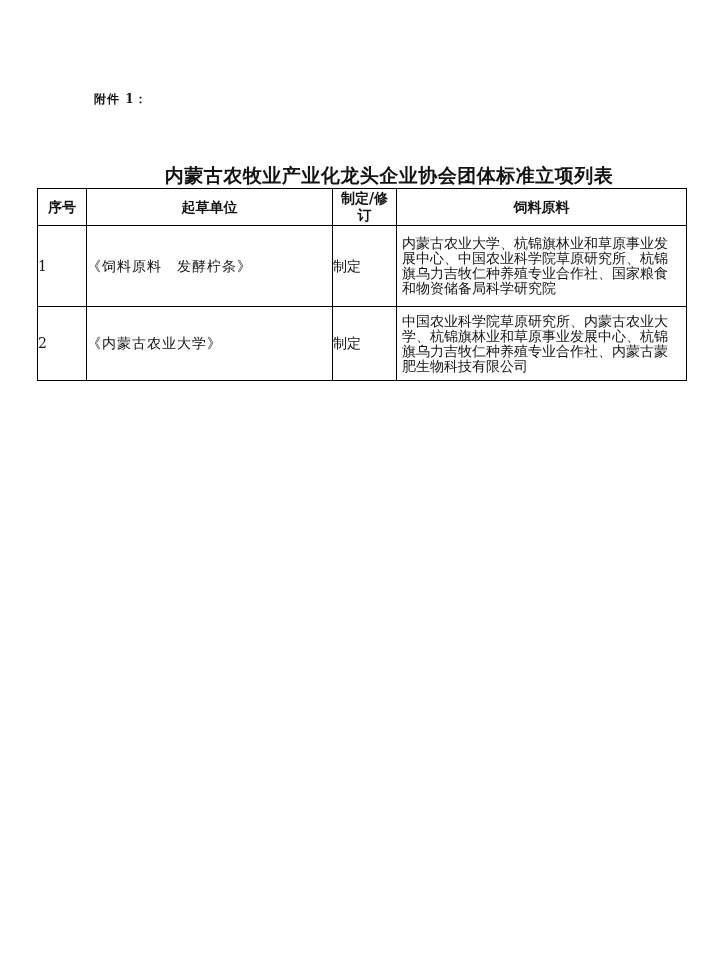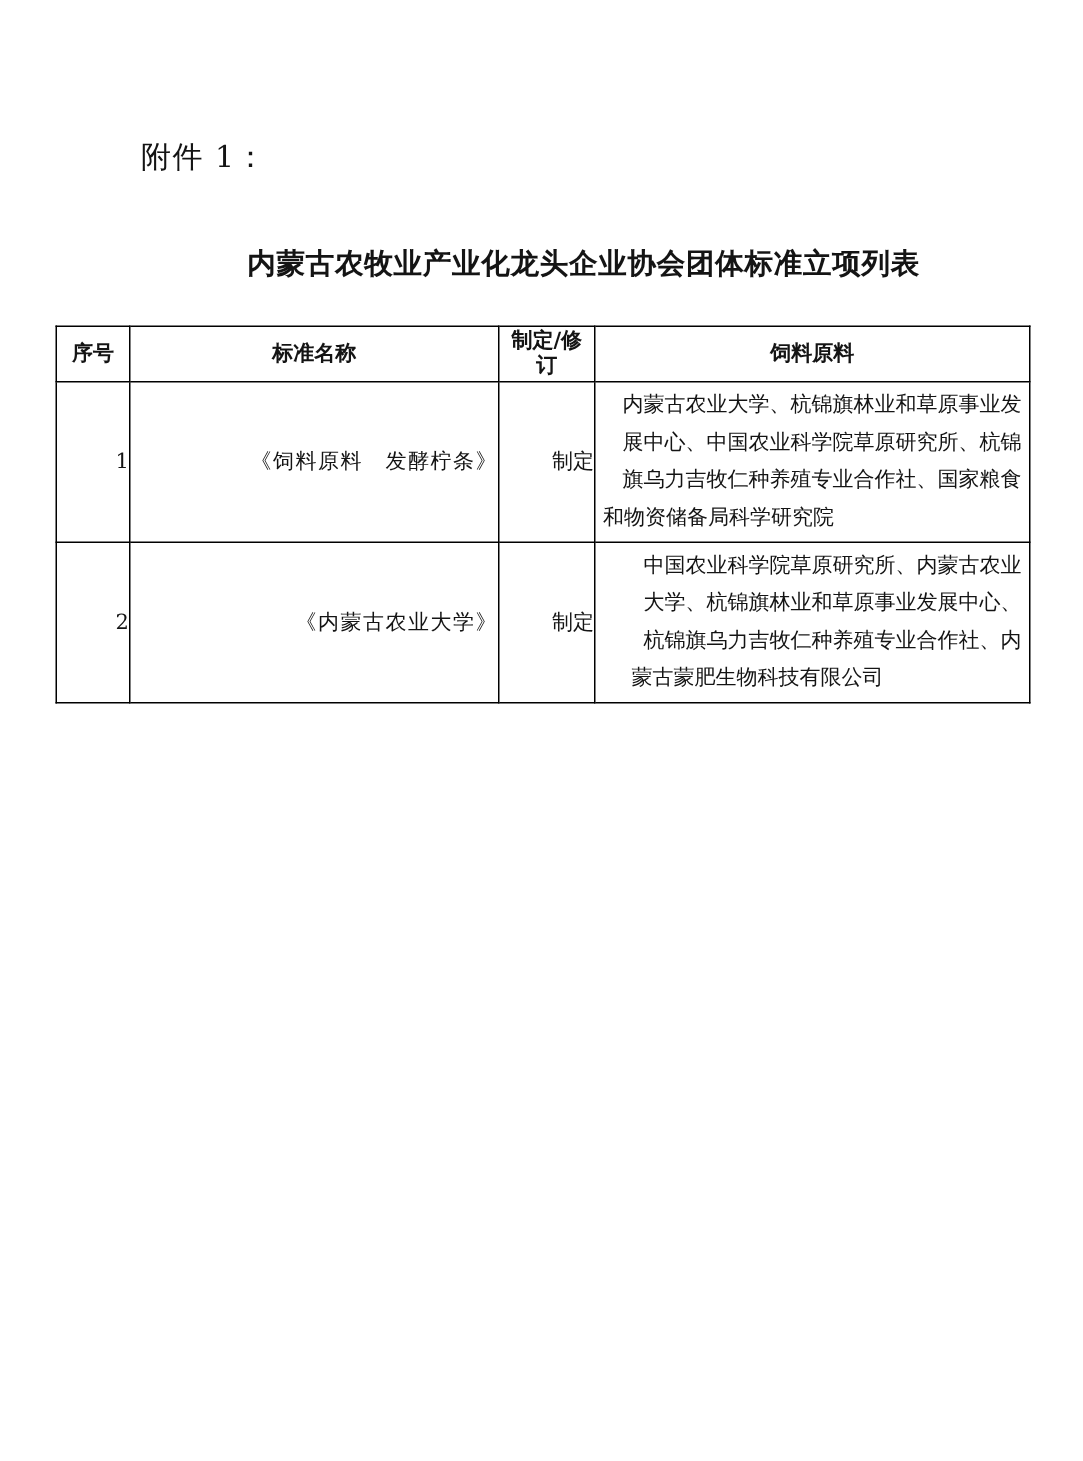--- a/index.html
+++ b/index.html
@@ -16,40 +16,40 @@
     position: absolute;
     left: 0; top: 0;
     width: 722px;
     height: 974px;
     background: #ffffff;
   }
   .attachment-label {
     position: absolute;
     left: 94px;
     top: 91px;
-    font-size: 20px;
-    font-weight: normal;
+    font-size: 12px;
+    font-weight: bold;
     letter-spacing: 1px;
     white-space: pre;
   }
   .doc-title {
     position: absolute;
     left: 0;
     top: 163px;
     width: 722px;
     text-align: center;
     font-size: 19px;
     font-weight: bold;
     letter-spacing: 0.5px;
     margin-left: 28px;
   }
   table.standards {
     position: absolute;
     left: 37px;
-    top: 217px;
+    top: 188px;
     width: 649px;
     border-collapse: collapse;
     table-layout: fixed;
   }
   table.standards col.c-no   { width: 49px; }
   table.standards col.c-name { width: 246px; }
   table.standards col.c-type { width: 64px; }
   table.standards col.c-unit { width: 290px; }
   table.standards th,
   table.standards td {
@@ -60,25 +60,25 @@
   }
   table.standards th {
     font-weight: bold;
     text-align: center;
     height: 37px;
     line-height: 17px;
     padding: 1px 5px;
     word-break: break-all;
   }
   table.standards td {
-    text-align: right;
-    line-height: 25px;
+    text-align: left;
+    line-height: 15px;
   }
   tr.row-1 td { height: 81px; }
-  tr.row-2 td { height: 74px; padding-left: 24px; }
+  tr.row-2 td { height: 74px; }
   td.cell-name { letter-spacing: 1px; white-space: pre; }
   td.cell-drafters {
     text-align: justify;
     text-align-last: left;
     padding: 3px 5px 3px 5px;
     line-height: 19px;
     word-break: break-all;
   }
 </style>
 </head>
@@ -93,21 +93,21 @@
   <table class="standards">
     <colgroup>
       <col class="c-no">
       <col class="c-name">
       <col class="c-type">
       <col class="c-unit">
     </colgroup>
     <thead>
       <tr>
         <th>序号</th>
-        <th>标准名称</th>
+        <th>起草单位</th>
         <th>制定/修订</th>
         <th>饲料原料</th>
       </tr>
     </thead>
     <tbody>
       <tr class="row-1">
         <td class="cell-no">1</td>
         <td class="cell-name">《饲料原料　发酵柠条》</td>
         <td class="cell-type">制定</td>
         <td class="cell-drafters">内蒙古农业大学、杭锦旗林业和草原事业发展中心、中国农业科学院草原研究所、杭锦旗乌力吉牧仁种养殖专业合作社、国家粮食和物资储备局科学研究院</td>

